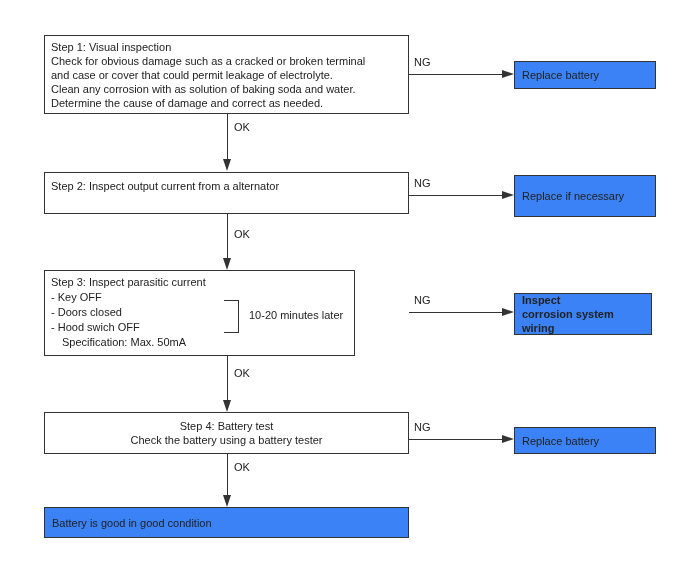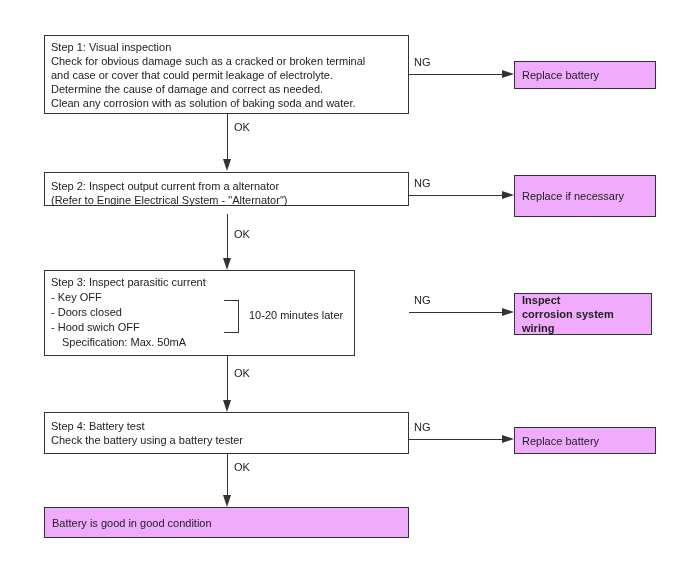--- a/index.html
+++ b/index.html
@@ -9,21 +9,21 @@
     overflow:hidden;
   }
   .box {
     position:absolute; border:1px solid #333333; background:#ffffff;
     box-sizing:border-box; padding:4px 6px; line-height:14px;
   }
   .box .line { white-space:nowrap; }
   .step3 { line-height:15px; }
   .indent { padding-left:11px; }
   .rbox {
-    position:absolute; border:1px solid #333333; background:#f0abfc;
+    position:absolute; border:1px solid #333333; background:#3b82f6;
     box-sizing:border-box; display:flex; flex-direction:column;
     justify-content:center; padding:2px 7px; line-height:14px;
   }
   .vline { position:absolute; width:1px; background:#333333; }
   .hline { position:absolute; height:1px; background:#333333; }
   .arrow-down {
     position:absolute; width:0; height:0;
     border-left:4px solid transparent; border-right:4px solid transparent;
     border-top:12px solid #333333;
   }
@@ -36,38 +36,37 @@
 </style>
 </head>
 <body>
 
 <div class="canvas">
 
   <div class="box" style="left:44px;top:35px;width:365px;height:79px;">
     <div class="line">Step 1: Visual inspection</div>
     <div class="line">Check for obvious damage such as a cracked or broken terminal</div>
     <div class="line">and case or cover that could permit leakage of electrolyte.</div>
+    <div class="line">Clean any corrosion with as solution of baking soda and water.</div>
     <div class="line">Determine the cause of damage and correct as needed.</div>
-    <div class="line">Clean any corrosion with as solution of baking soda and water.</div>
   </div>
 
   <div class="lbl" style="left:414px;top:56px;">NG</div>
   <div class="hline" style="left:409px;top:74px;width:94px;"></div>
   <div class="arrow-right" style="left:502px;top:70px;"></div>
   <div class="rbox" style="left:514px;top:61px;width:142px;height:28px;">
     <div class="line">Replace battery</div>
   </div>
 
   <div class="vline" style="left:227px;top:114px;height:46px;"></div>
   <div class="arrow-down" style="left:223px;top:159px;"></div>
   <div class="lbl" style="left:234px;top:121px;">OK</div>
 
-  <div class="box" style="left:44px;top:172px;width:365px;height:34px;padding-top:6px;">
+  <div class="box" style="left:44px;top:172px;width:365px;height:42px;padding-top:6px;">
     <div class="line">Step 2: Inspect output current from a alternator</div>
-    <div class="line">(Refer to Engine Electrical System - "Alternator")</div>
   </div>
 
   <div class="lbl" style="left:414px;top:177px;">NG</div>
   <div class="hline" style="left:409px;top:195px;width:94px;"></div>
   <div class="arrow-right" style="left:502px;top:191px;"></div>
   <div class="rbox" style="left:514px;top:175px;width:142px;height:42px;">
     <div class="line">Replace if necessary</div>
   </div>
 
   <div class="vline" style="left:227px;top:214px;height:45px;"></div>
@@ -92,21 +91,21 @@
   <div class="arrow-right" style="left:502px;top:308px;"></div>
   <div class="rbox" style="left:514px;top:293px;width:138px;height:42px;font-weight:bold;">
     <div class="line">Inspect</div>
     <div class="line">corrosion system wiring</div>
   </div>
 
   <div class="vline" style="left:227px;top:356px;height:45px;"></div>
   <div class="arrow-down" style="left:223px;top:400px;"></div>
   <div class="lbl" style="left:234px;top:367px;">OK</div>
 
-  <div class="box" style="left:44px;top:412px;width:365px;height:42px;padding-top:6px;">
+  <div class="box" style="left:44px;top:412px;width:365px;height:42px;padding-top:6px;text-align:center;">
     <div class="line">Step 4: Battery test</div>
     <div class="line">Check the battery using a battery tester</div>
   </div>
 
   <div class="lbl" style="left:414px;top:421px;">NG</div>
   <div class="hline" style="left:409px;top:439px;width:94px;"></div>
   <div class="arrow-right" style="left:502px;top:435px;"></div>
   <div class="rbox" style="left:514px;top:427px;width:142px;height:27px;">
     <div class="line">Replace battery</div>
   </div>

